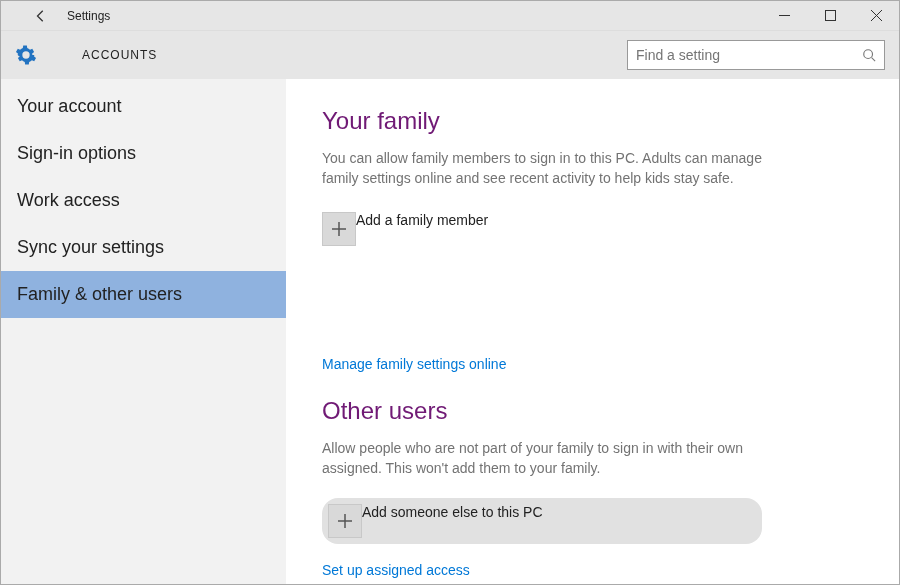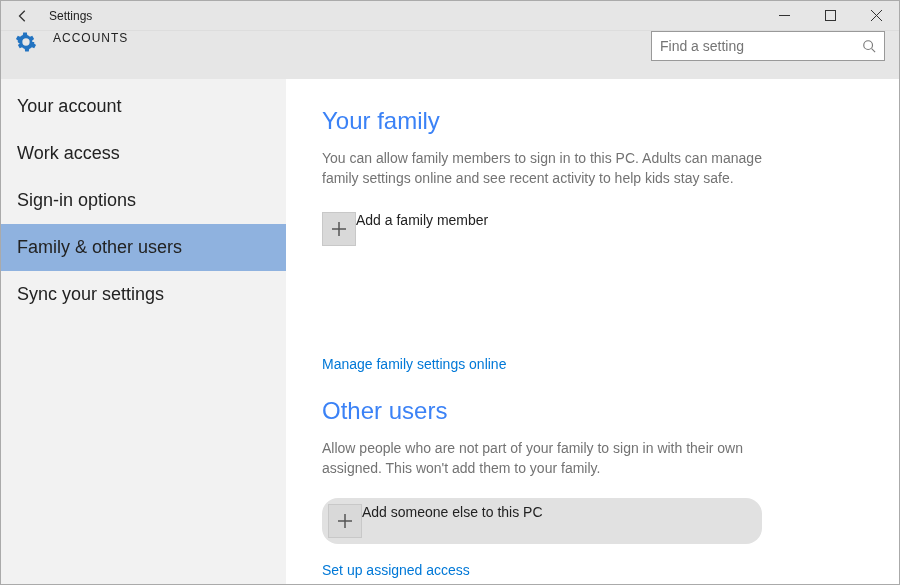--- a/index.html
+++ b/index.html
@@ -1,35 +1,35 @@
 <!DOCTYPE html>
 <html><head>
   <meta charset="utf-8">
   <style>
     * { margin: 0; padding: 0; box-sizing: border-box; font-family: "Segoe UI", Tahoma, sans-serif; }
     body { width: 900px; height: 585px; background: #fff; overflow: hidden; border: 1px solid #aaa; }
-    .titlebar { height: 30px; background: #e6e6e6; display: flex; align-items: center; padding-left: 10px; border-bottom: 1px solid #ddd; }
+    .titlebar { height: 30px; background: #e6e6e6; display: flex; align-items: center; padding-left: 28px; border-bottom: 1px solid #ddd; }
     .back-btn { width: 24px; height: 24px; display: flex; align-items: center; justify-content: center; cursor: pointer; }
     .back-btn svg { width: 14px; height: 14px; }
     .title { margin-left: 14px; font-size: 12px; color: #222; }
     .win-controls { margin-left: auto; display: flex; height: 100%; }
     .win-btn { width: 46px; display: flex; align-items: center; justify-content: center; cursor: pointer; }
     .win-btn svg { width: 11px; height: 11px; }
-    .header { height: 48px; background: #e6e6e6; display: flex; align-items: flex-start; padding: 0 14px; }
+    .header { height: 48px; background: #e6e6e6; display: flex; align-items: center; padding: 0 14px; gap: 29px; }
     .gear { width: 22px; height: 22px; color: #2273c1; }
     .section-title { margin-left: 16px; font-size: 12px; letter-spacing: 1px; color: #222; font-weight: 400; }
-    .search { margin-left: auto; width: 234px; height: 30px; border: 1px solid #999; background: #fff; display: flex; align-items: center; padding: 0 8px; }
+    .search { margin-left: auto; width: 258px; height: 30px; border: 1px solid #999; background: #fff; display: flex; align-items: center; padding: 0 8px; }
     .search input { flex: 1; border: none; outline: none; font-size: 14px; background: transparent; color: #555; }
     .search-icon { width: 14px; height: 14px; color: #777; }
     .body { display: flex; height: calc(100% - 78px); }
     .sidebar { width: 285px; background: #f2f2f2; padding-top: 4px; }
     .nav-item { padding: 13px 16px; font-size: 18px; color: #222; cursor: pointer; }
     .nav-item.active { background: #8fb2df; }
     .content { flex: 1; padding: 28px 36px 10px 36px; overflow-y: auto; }
-    .heading { font-size: 24px; font-weight: 400; color: #3b82f6; margin-bottom: 14px; }
+    .heading { font-size: 24px; font-weight: 400; color: #701a75; margin-bottom: 14px; }
     .desc { font-size: 14px; color: #737373; max-width: 460px; line-height: 1.4; margin-bottom: 20px; }
     .add-row { display: flex; align-items: flex-start; padding: 4px 0; cursor: pointer; max-width: 440px; }
     .add-row.highlighted { background: #e1e1e1; padding: 6px; border-radius: 16px; }
     .plus-box { width: 34px; height: 34px; background: #d9d9d9; border: 1px solid #c8c8c8; display: flex; align-items: center; justify-content: center; }
     .plus-box svg { width: 16px; height: 16px; color: #555; }
     .add-label { font-size: 14px; color: #222; }
     .link { color: #0078d7; font-size: 14px; cursor: pointer; display: inline-block; margin-top: 18px; }
     .spacer { height: 44px; }
     .spacer-sm { height: 24px; }
   </style>
@@ -73,24 +73,24 @@
     <svg class="search-icon" viewBox="0 0 16 16">
         <circle cx="7" cy="7" r="5" stroke="currentColor" stroke-width="1.3" fill="none"></circle>
         <line x1="11" y1="11" x2="15" y2="15" stroke="currentColor" stroke-width="1.3"></line>
       </svg>
   </div>
 </div>
 
 <div class="body">
   <div class="sidebar">
     <div class="nav-item">Your account</div>
+    <div class="nav-item">Sign-in options</div>
     <div class="nav-item">Work access</div>
-    <div class="nav-item">Sign-in options</div>
+    <div class="nav-item">Sync your settings</div>
     <div class="nav-item active">Family &amp; other users</div>
-    <div class="nav-item">Sync your settings</div>
   </div>
 
   <div class="content">
     <div class="heading">Your family</div>
     <div class="desc">You can allow family members to sign in to this PC. Adults can manage family settings online and see recent activity to help kids stay safe.</div>
 
     <div class="add-row">
       <div class="plus-box">
         <svg viewBox="0 0 16 16">
             <line x1="8" y1="1" x2="8" y2="15" stroke="currentColor" stroke-width="1.5"></line>

